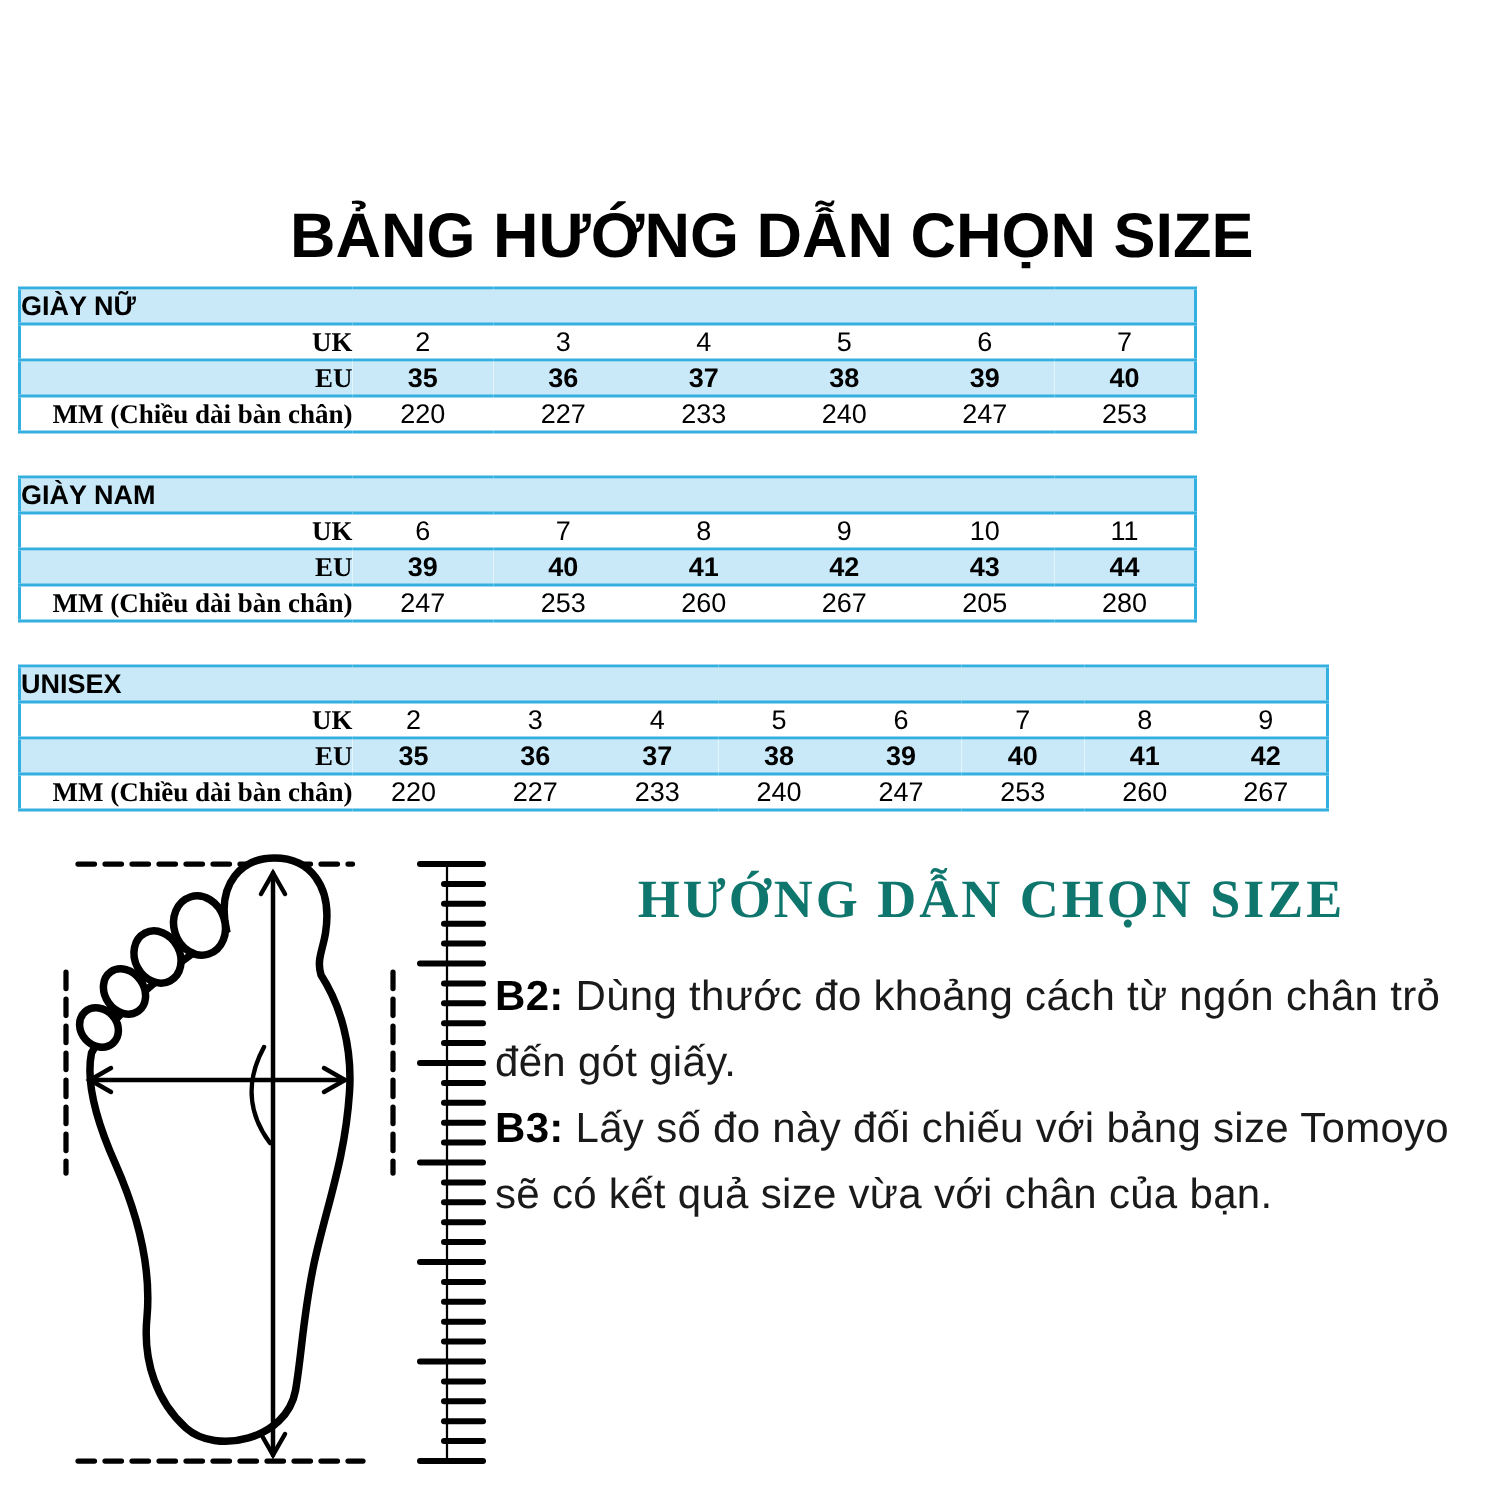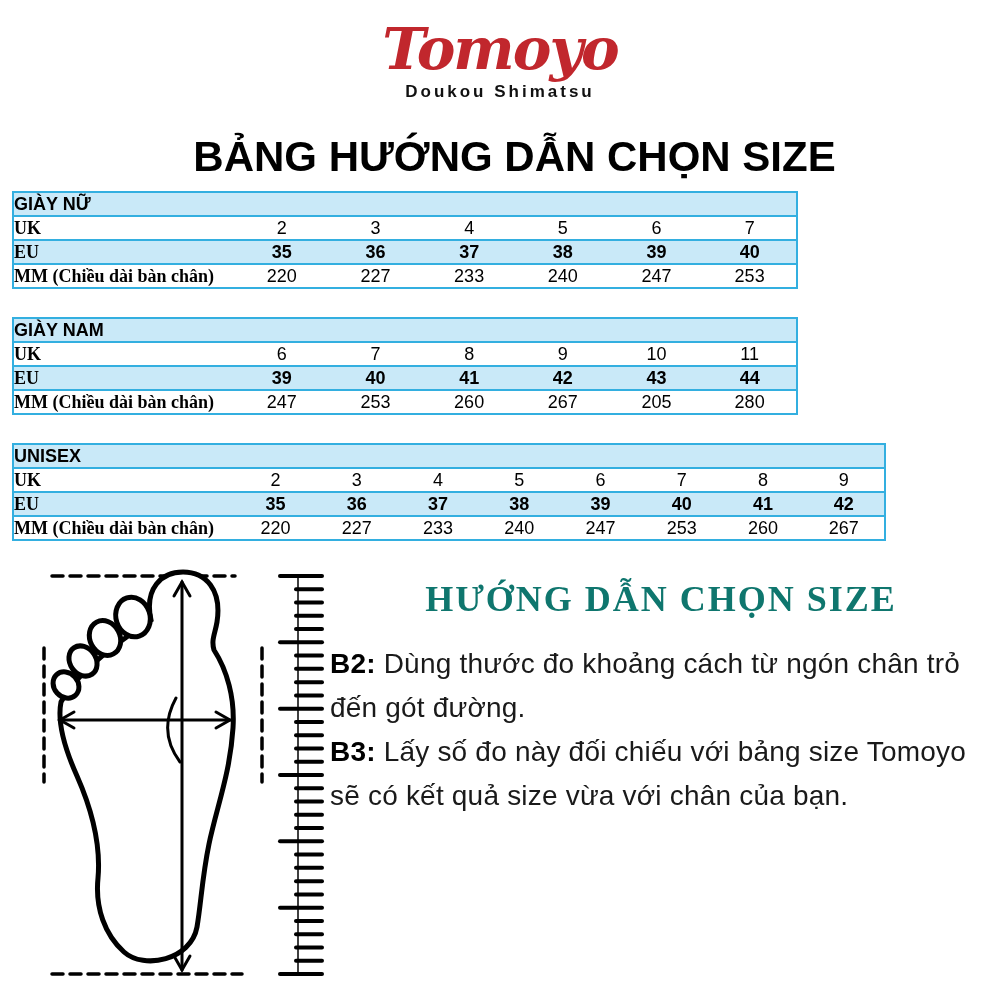--- a/index.html
+++ b/index.html
@@ -22,21 +22,21 @@
               font-size:42px;font-weight:bold;letter-spacing:0px;color:#000;padding-left:29px;}
 
   
   table.size{border-collapse:collapse;table-layout:fixed;position:absolute;
              border:2px solid var(--accent);background:#fff;}
   table.size td{border-top:2px solid var(--accent);border-bottom:2px solid var(--accent);
                 height:24px;padding:0;vertical-align:middle;overflow:hidden;white-space:nowrap;}
   td.cell-hdr{background:var(--fill);font-family:Liberation Sans, sans-serif;
               font-weight:bold;font-size:18px;padding-left:8px;text-align:left;}
   td.lbl{font-family:"Liberation Serif",serif;font-weight:bold;font-size:18px;
-         padding-left:8px;text-align:left;}
+         padding-left:8px;text-align:right;}
   td.num{font-family:"Liberation Sans",sans-serif;font-size:18px;text-align:center;}
   tr.blue td{background:var(--fill);}
   tr.blue td.num{font-weight:bold;}
   #table-women{top:191px;left:12px;width:786px;}
   #table-men{top:317px;left:12px;width:786px;}
   #table-unisex{top:443px;left:12px;width:874px;}
 
   
   .figure{position:absolute;top:560px;left:30px;width:300px;height:435px;}
 
@@ -45,24 +45,20 @@
   .guide-heading{font-size:36px;font-weight:bold;letter-spacing:2px;text-align:center;
                  color:#0f766e;margin-bottom:22px;font-family:Liberation Serif, serif;}
   .guide-steps p{font-size:28px;line-height:44px;color:#1a1a1a;letter-spacing:0.2px;}
   .guide-steps b{color:#000;}
 </style>
 </head>
 <body>
 
 <div class="page">
 
-  <div class="logo">
-    <div class="logo-name">Tomoyo</div>
-    <div class="logo-sub">Doukou Shimatsu</div>
-  </div>
 
   <div class="page-title">BẢNG HƯỚNG DẪN CHỌN SIZE</div>
 
   <table class="size" id="table-women">
     <colgroup>
         <col style="width: 222px;">
         <col>
         <col>
         <col>
         <col>
@@ -268,18 +264,18 @@
         <line x1="266" x2="292" y1="374.20000000000005" y2="374.20000000000005"></line>
         <line x1="266" x2="292" y1="387.4666666666667" y2="387.4666666666667"></line>
         <line x1="266" x2="292" y1="400.73333333333335" y2="400.73333333333335"></line>
         <line x1="250" x2="292" y1="414" y2="414"></line>
       </g>
   </svg>
 
   <div class="guide">
     <div class="guide-heading">HƯỚNG DẪN CHỌN SIZE</div>
     <div class="guide-steps" id="guide-steps">
-        <p><b>B2:</b><span> Dùng thước đo khoảng cách từ ngón chân trỏ đến gót đường.</span></p>
+        <p><b>B2:</b><span> Dùng thước đo khoảng cách từ ngón chân trỏ đến gót giấy.</span></p>
         <p><b>B3:</b><span> Lấy số đo này đối chiếu với bảng size Tomoyo sẽ có kết quả size vừa với chân của bạn.</span></p>
       </div>
   </div>
 
 </div>
 
 </body></html>

